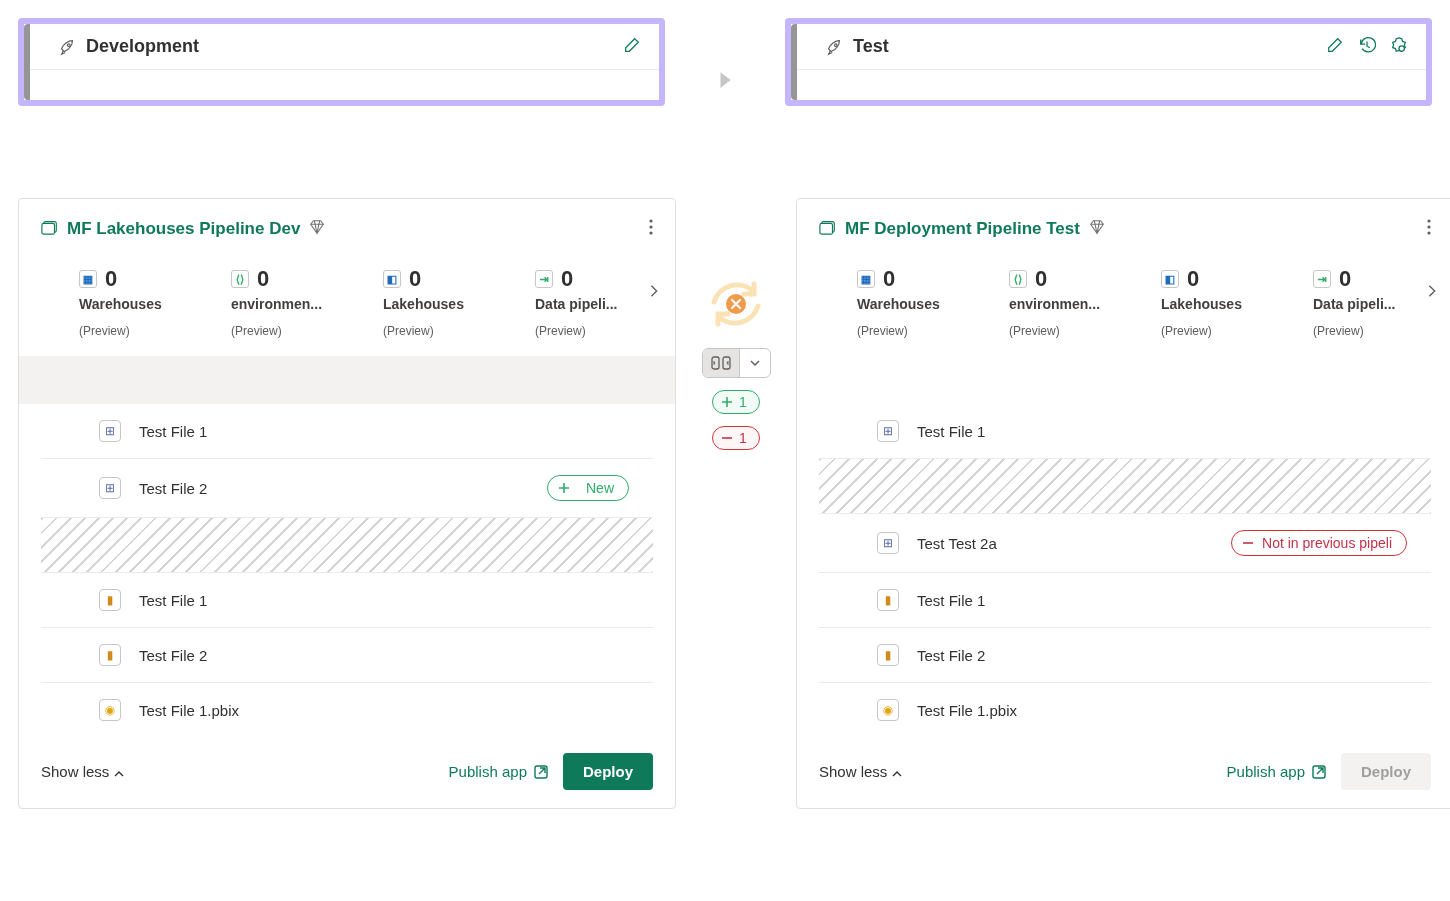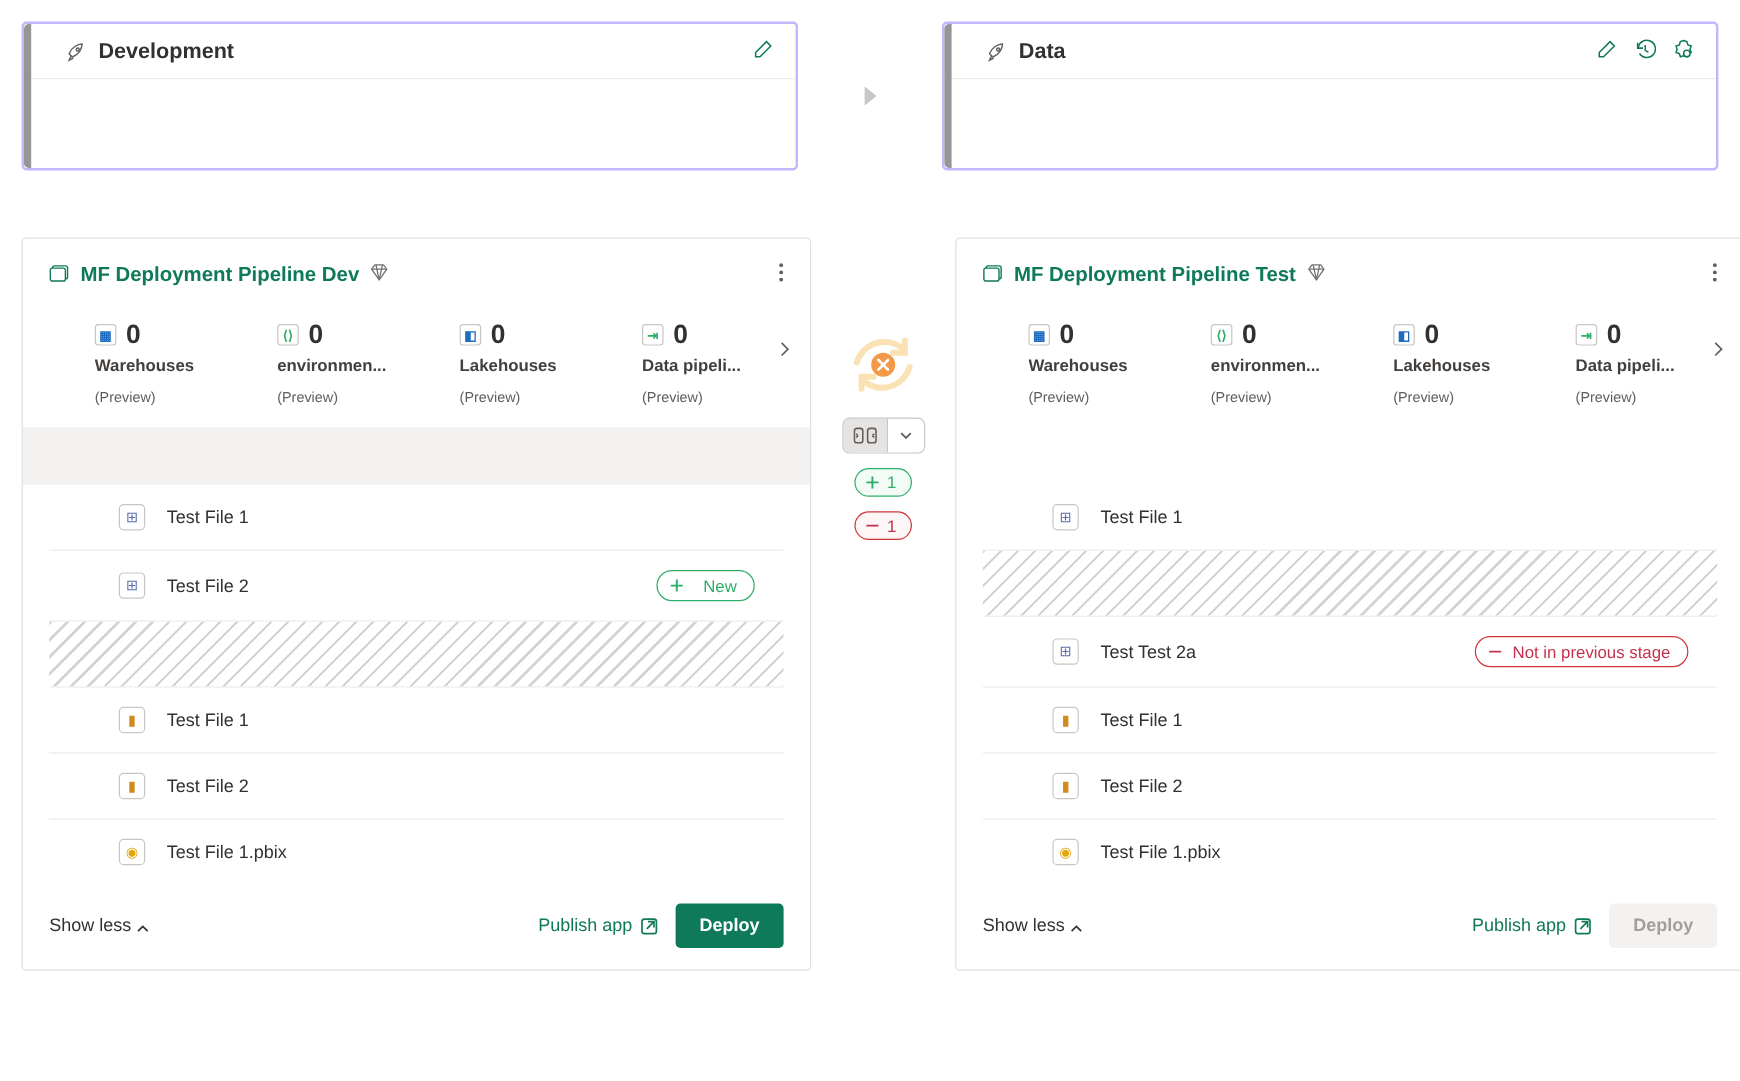--- a/index.html
+++ b/index.html
@@ -11,26 +11,26 @@
     padding: 18px;
   }
   .layout {
     display: grid;
     grid-template-columns: 1fr 120px 1fr;
     gap: 0;
     align-items: start;
   }
   
   .stage-card {
-    border: 2px solid #c4b5fd;
+    border: 6px solid #c4b5fd;
     border-radius: 4px;
     position: relative;
     padding: 0;
     background: #fff;
-    height: 124px;
+    height: 88px;
   }
   .stage-card .accent {
     position: absolute;
     left: 0; top: 0; bottom: 0; width: 6px;
     background: #969696;
     border-top-left-radius: 4px;
     border-bottom-left-radius: 4px;
   }
   .stage-header {
     display: flex;
@@ -254,21 +254,21 @@
   <div class="stage-card">
     <div class="accent"></div>
     <div class="stage-header">
       <span class="rocket">
         <svg viewBox="0 0 20 20" fill="none" stroke="#605e5c" stroke-width="1.3">
           <path d="M4 12c2-6 8-9 12-9 0 4-3 10-9 12l-3-3z"></path>
             <circle cx="12" cy="8" r="1.4"></circle>
           <path d="M6 14l-2 4 4-2"></path>
         </svg>
       </span>
-      <span class="stage-title">Data</span>
+      <span class="stage-title">Test</span>
       <div class="stage-actions">
         <span><svg viewBox="0 0 20 20" fill="none" stroke="#0f7a5a" stroke-width="1.4">
               <path d="M13 3l4 4L7 17H3v-4z"></path>
             </svg></span>
         <span><svg viewBox="0 0 20 20" fill="none" stroke="#0f7a5a" stroke-width="1.4">
               <path d="M3 4v5h5"></path>
               <path d="M3.5 9a8 8 0 1 1 1.2 5"></path>
               <path d="M10 6v5l3 2"></path>
             </svg></span>
         <span><svg viewBox="0 0 20 20" fill="none" stroke="#0f7a5a" stroke-width="1.4">
@@ -283,21 +283,21 @@
 <div class="layout">
 
   <div class="workspace">
     <div class="ws-header">
       <span>
         <svg width="18" height="18" viewBox="0 0 20 20" fill="none" stroke="#0f7a5a" stroke-width="1.3">
             <rect x="3" y="4" width="14" height="12" rx="2"></rect>
             <rect x="1" y="6" width="14" height="12" rx="2" fill="#fff"></rect>
           </svg>
       </span>
-      <span class="ws-title">MF Deployment Pipeline Dev</span>
+      <span class="ws-title">MF Lakehouses Pipeline Dev</span>
       <span class="diamond-badge">
         <svg viewBox="0 0 20 20" fill="none" stroke="#757371" stroke-width="1.2">
             <path d="M3 7l3-4h8l3 4-7 10z"></path>
             <path d="M3 7h14M7 3l3 14M13 3l-3 14"></path>
           </svg>
       </span>
       <span class="more">
         <svg width="4" height="16" viewBox="0 0 4 16" fill="#605e5c">
             <circle cx="2" cy="2" r="1.6"></circle>
             <circle cx="2" cy="8" r="1.6"></circle>
@@ -515,21 +515,21 @@
     <div class="hatch nowrap"></div>
 
     <div class="items">
       <div class="item-row">
         <span class="item-ico" style="color:#5b6eaa;">⊞</span>
         <span>Test Test 2a</span>
         <span class="badge-prev">
           <svg width="12" height="12" viewBox="0 0 12 12" stroke="#c4314b" stroke-width="1.6">
               <path d="M1 6h10"></path>
             </svg>
-          <span>Not in previous stage</span>
+          <span>Not in previous pipeli</span>
         </span>
       </div>
     </div>
 
     <div class="items">
       <div class="item-row" style="border-top:1px solid #edebe9;">
         <span class="item-ico" style="color:#d28a1a;">▮</span>
         <span>Test File 1</span>
       </div>
       <div class="item-row">

